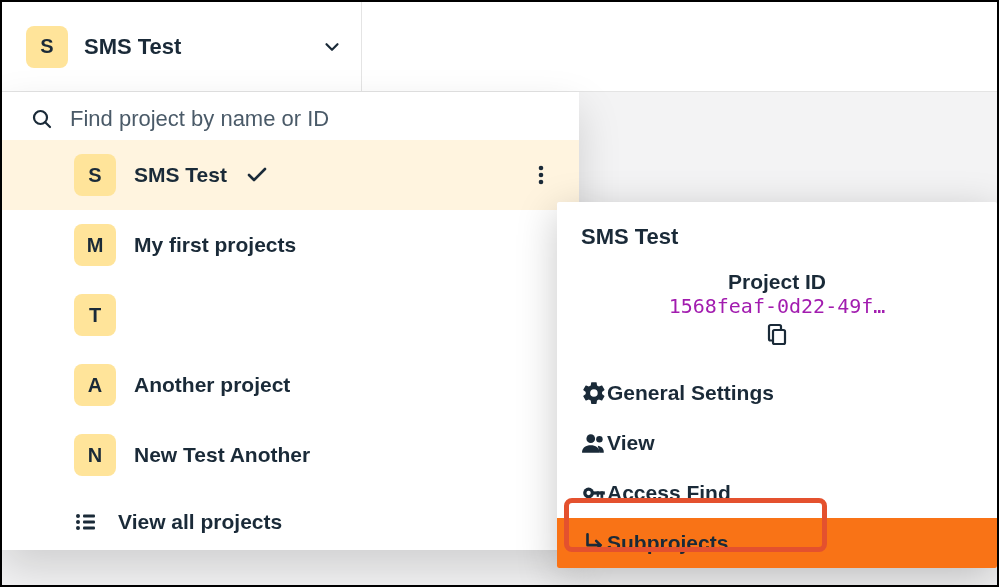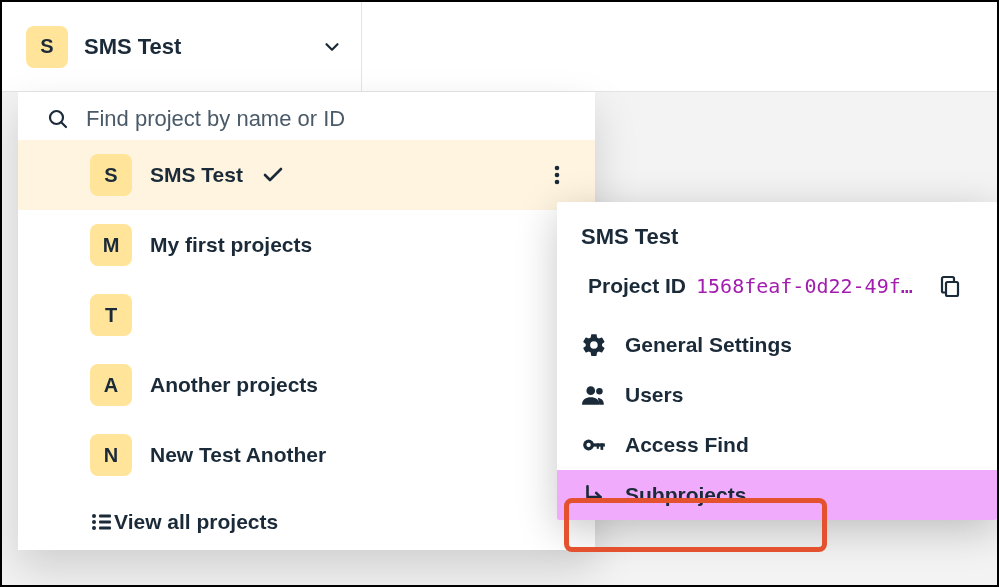--- a/index.html
+++ b/index.html
@@ -19,63 +19,63 @@
     background: #ffe49a; color: #1a2a38;
     display: flex; align-items: center; justify-content: center;
     font-weight: 600; font-size: 20px;
   }
   .picker-label { font-size: 22px; font-weight: 700; color: #1a2a38; flex: 1; }
   .chevron { color: #1a2a38; }
 
   .region-below { position: absolute; top: 90px; left: 0; right: 0; bottom: 0; background: #f3f3f4; }
 
   .dropdown {
-    position: absolute; top: 90px; left: 16px; width: 577px;
+    position: absolute; top: 90px; left: 0; width: 577px;
     background: #fff; box-shadow: 0 18px 40px rgba(0,0,0,0.15);
     padding-bottom: 10px;
   }
   .search-row { display: flex; align-items: center; gap: 16px; padding: 14px 28px 8px; }
   .search-input {
     border: none; outline: none; font-size: 22px; color: #1a2a38;
     width: 100%; background: transparent;
   }
   .search-input::placeholder { color: #4a5a68; }
 
   .project-list { }
   .project-item {
     display: flex; align-items: center; gap: 18px;
     padding: 14px 28px 14px 72px; cursor: pointer;
     font-size: 21px; font-weight: 700; color: #1a2a38;
   }
   .project-item.selected { background: #fff4df; }
   .project-item .more { margin-left: auto; color: #1a2a38; padding: 6px; }
 
   .view-all {
-    display: flex; align-items: center; 
+    display: flex; align-items: center; gap: 20px;
     padding: 20px 28px 6px 72px; font-size: 21px; font-weight: 700; color: #1a2a38;
     cursor: pointer;
   }
 
   .context-menu {
     position: absolute; top: 200px; left: 555px; width: 440px;
     background: #fff; box-shadow: 0 10px 40px rgba(0,0,0,0.22);
     border-radius: 2px; padding: 18px 0 0 0; overflow: hidden;
   }
   .ctx-title { font-size: 22px; font-weight: 700; color: #1a2a38; padding: 4px 24px 10px; }
-  .ctx-id-row { display: flex; align-items: center; gap: 10px; padding: 10px 31px 18px; }
+  .ctx-id-row { display: flex; align-items: center; padding: 10px 31px 18px; flex-direction: column; }
   .ctx-id-label { font-size: 21px; font-weight: 700; color: #1a2a38; }
   .ctx-id-value { font-family: ui-monospace, SFMono-Regular, Menlo, Consolas, monospace; font-size: 20px; color: #a21caf; flex: 1; overflow: hidden; white-space: nowrap; text-overflow: ellipsis; }
   .copy-btn { cursor: pointer; color: #1a2a38; padding: 4px; }
 
   .ctx-item {
-    display: flex; align-items: center; gap: 18px;
+    display: flex; align-items: center; 
     padding: 12px 24px; font-size: 21px; font-weight: 700; color: #1a2a38;
     cursor: pointer;
   }
-  .ctx-item.hover { background: #f0abfc; }
+  .ctx-item.hover { background: #f97316; }
   .ctx-item svg { flex-shrink: 0; }
 
   .highlight-box {
     position: absolute; border: 5px solid #e4512e; border-radius: 8px;
     pointer-events: none;
   }
 
   svg { display: block; }
 </style>
 </head>
@@ -130,21 +130,21 @@
       <div class="avatar">M</div>
       <span>My first projects</span>
     </div>
 
     <div class="project-item">
       <div class="avatar">T</div>
     </div>
 
     <div class="project-item">
       <div class="avatar">A</div>
-      <span>Another projects</span>
+      <span>Another project</span>
     </div>
 
     <div class="project-item">
       <div class="avatar">N</div>
       <span>New Test Another</span>
     </div>
   </div>
 
   <div class="view-all">
     <span>
@@ -185,21 +185,21 @@
 
   <div class="ctx-item">
     <span>
       <svg width="26" height="26" viewBox="0 0 24 24" fill="#1a2a38">
           <circle cx="9" cy="8" r="4"></circle>
           <path d="M1 20c0-3.5 3.5-6 8-6s8 2.5 8 6v1H1z"></path>
           <circle cx="17" cy="8.5" r="3"></circle>
           <path d="M15.5 14.5c3 .4 5.5 2.3 5.5 5.5v1h-4"></path>
         </svg>
     </span>
-    <span>Users</span>
+    <span>View</span>
   </div>
 
   <div class="ctx-item">
     <span>
       <svg width="26" height="26" viewBox="0 0 24 24" fill="#1a2a38">
           <circle cx="7" cy="12" r="5"></circle>
           <circle cx="7" cy="12" r="2" fill="#fff"></circle>
           <rect x="11" y="10.5" width="11" height="3"></rect>
           <rect x="18" y="10.5" width="2.5" height="6"></rect>
           <rect x="14.5" y="10.5" width="2" height="5"></rect>

